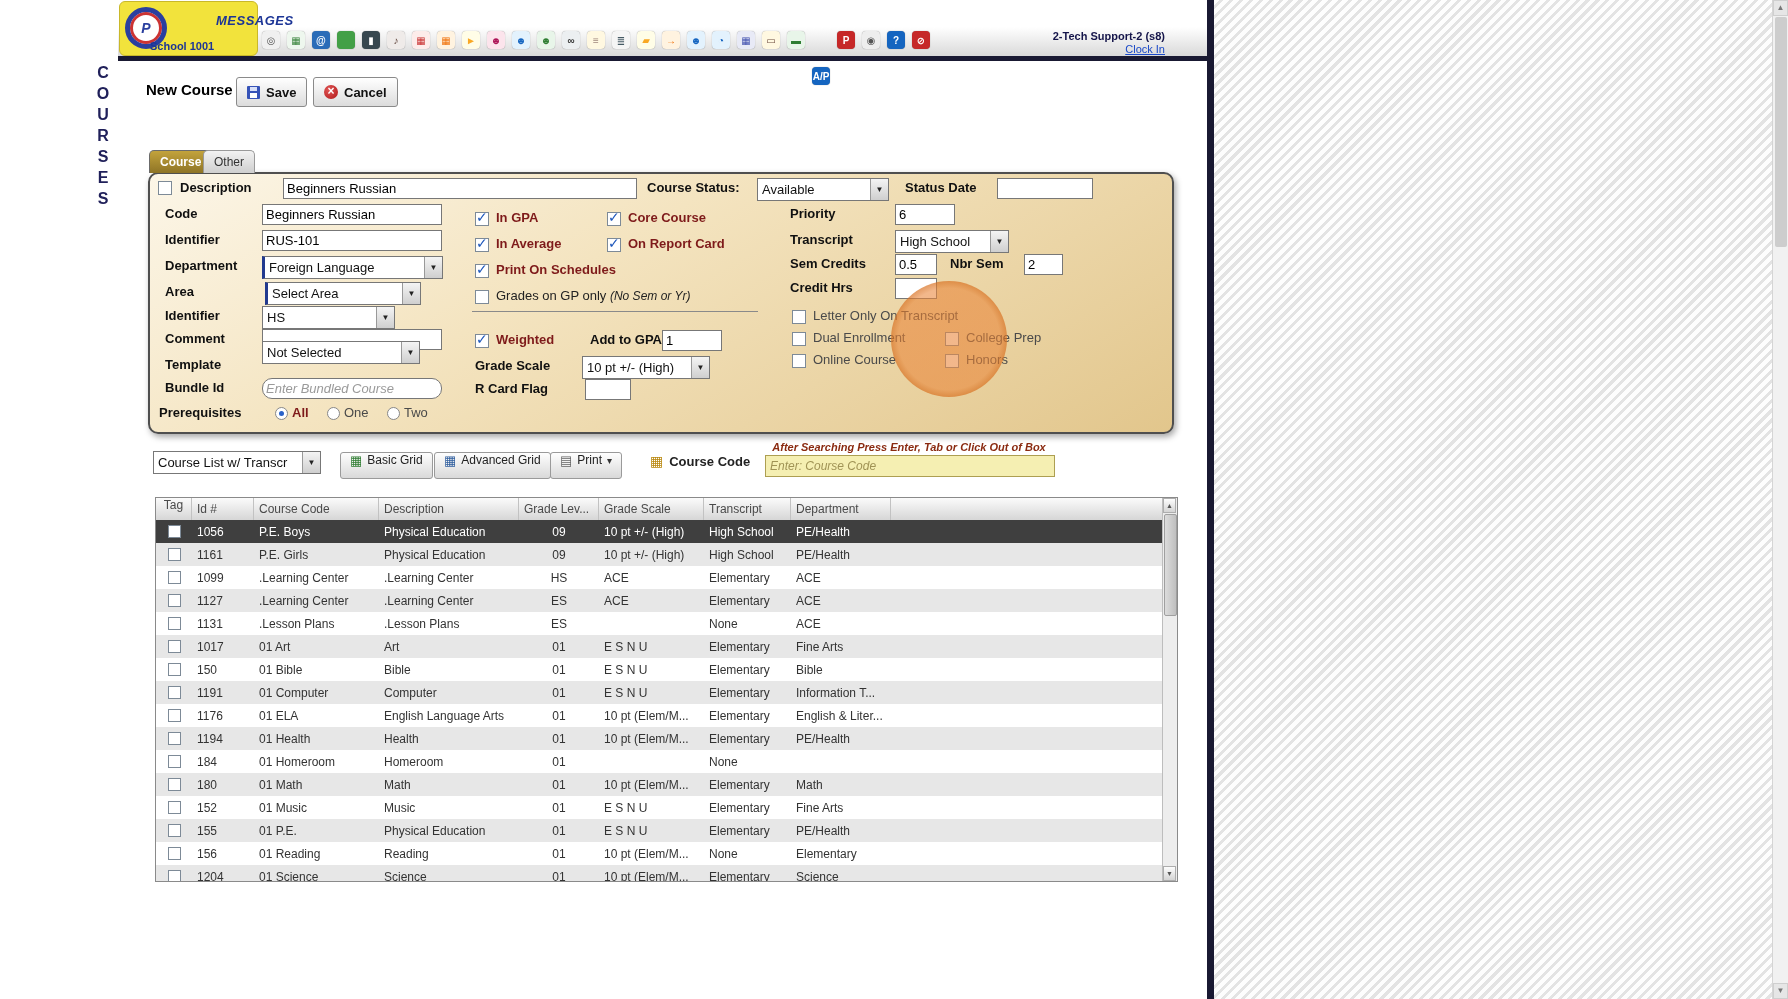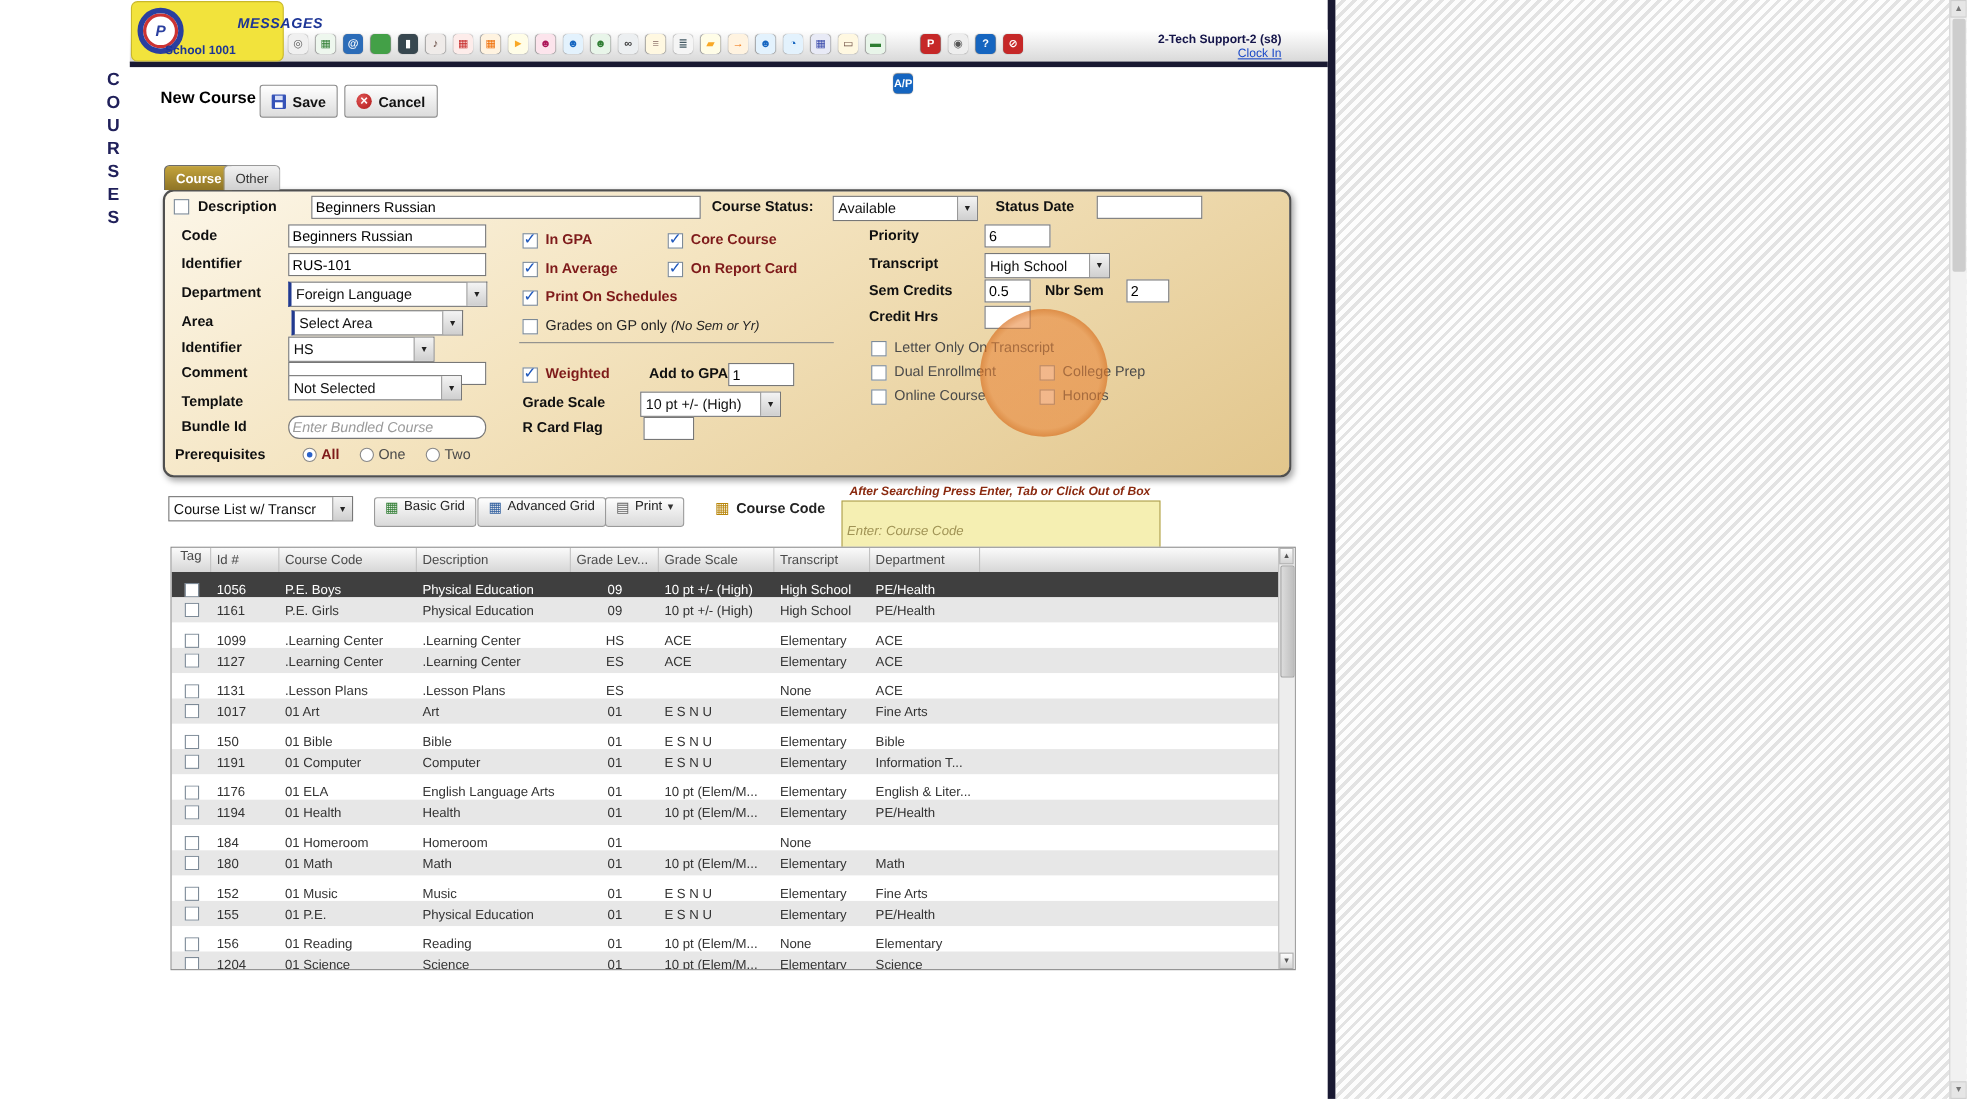--- a/index.html
+++ b/index.html
@@ -97,32 +97,32 @@
   .gridico.blue::after  { color:#2f5e9e; }
   .gridico.gold::after  { color:#b8860b; font-size:14px; }
   .printico::after { content:"▤"; font-size:13px; color:#666; }
   .ddarr::after { content:"▾"; font-size:10px; color:#333; }
 
   .cc-group { position:absolute; left:532px; top:453px; display:flex; align-items:center; gap:6px;
     font-size:13px; font-weight:bold; color:#222; }
   .hint { position:absolute; left:645px; top:441px; width:292px; text-align:center; font-size:11px;
     font-style:italic; font-weight:bold; color:#8a2a10; white-space:nowrap; }
   .searchbox { position:absolute; left:647px; top:455px; width:280px; height:20px; background:#f5efb2;
-    border:1px solid #ad9f52; font-size:12px; font-style:italic; padding:16px 4px; color:#555; }
+    border:1px solid #ad9f52; font-size:12px; font-style:italic; padding:0 4px; color:#555; }
   .searchbox::placeholder { color:#a09355; font-style:italic; }
 
   .grid { position:absolute; left:37px; top:497px; width:1021px; height:383px; border:1px solid #8a8a8a;
     background:#fff; overflow:hidden; z-index:1; }
   .ghead { display:flex; height:22px; background:linear-gradient(#fbfbfb,#d6d6d6);
     border-bottom:1px solid #9a9a9a; color:#4a4a4a; font-size:12px; margin-right:14px; }
   .ghead > div { padding:4px 5px 0 5px; border-right:1px solid #c2c2c2; box-sizing:border-box;
     white-space:nowrap; overflow:hidden; }
   .gbody { position:absolute; left:0; top:22px; right:14px; bottom:0; overflow:hidden; }
   .trow { display:flex; height:23px; align-items:center; font-size:12px; color:#333; cursor:pointer; }
-  .trow.even { background:#fff;align-items:flex-end; }
+  .trow.even { background:#fff; }
   .trow.odd  { background:#e7e7e7; }
   .trow.selected { background:#3f3f3f; color:#fff; }
   .trow > div { padding:0 5px; box-sizing:border-box; white-space:nowrap; overflow:hidden; }
   .w-tag { width:36px; display:flex; justify-content:center; padding:0 !important; }
   .w-id { width:62px; } .w-code { width:125px; } .w-desc { width:140px; }
   .w-glev { width:80px; text-align:center; } .w-gscale { width:105px; }
   .w-trans { width:87px; } .w-dept { width:100px; } .w-fill { flex:1; }
   .trow .cb { width:13px; height:13px; }
 
   .gscroll { position:absolute; right:0; top:0; bottom:0; width:14px; background:#ededed; border-left:1px solid #bdbdbd; }

